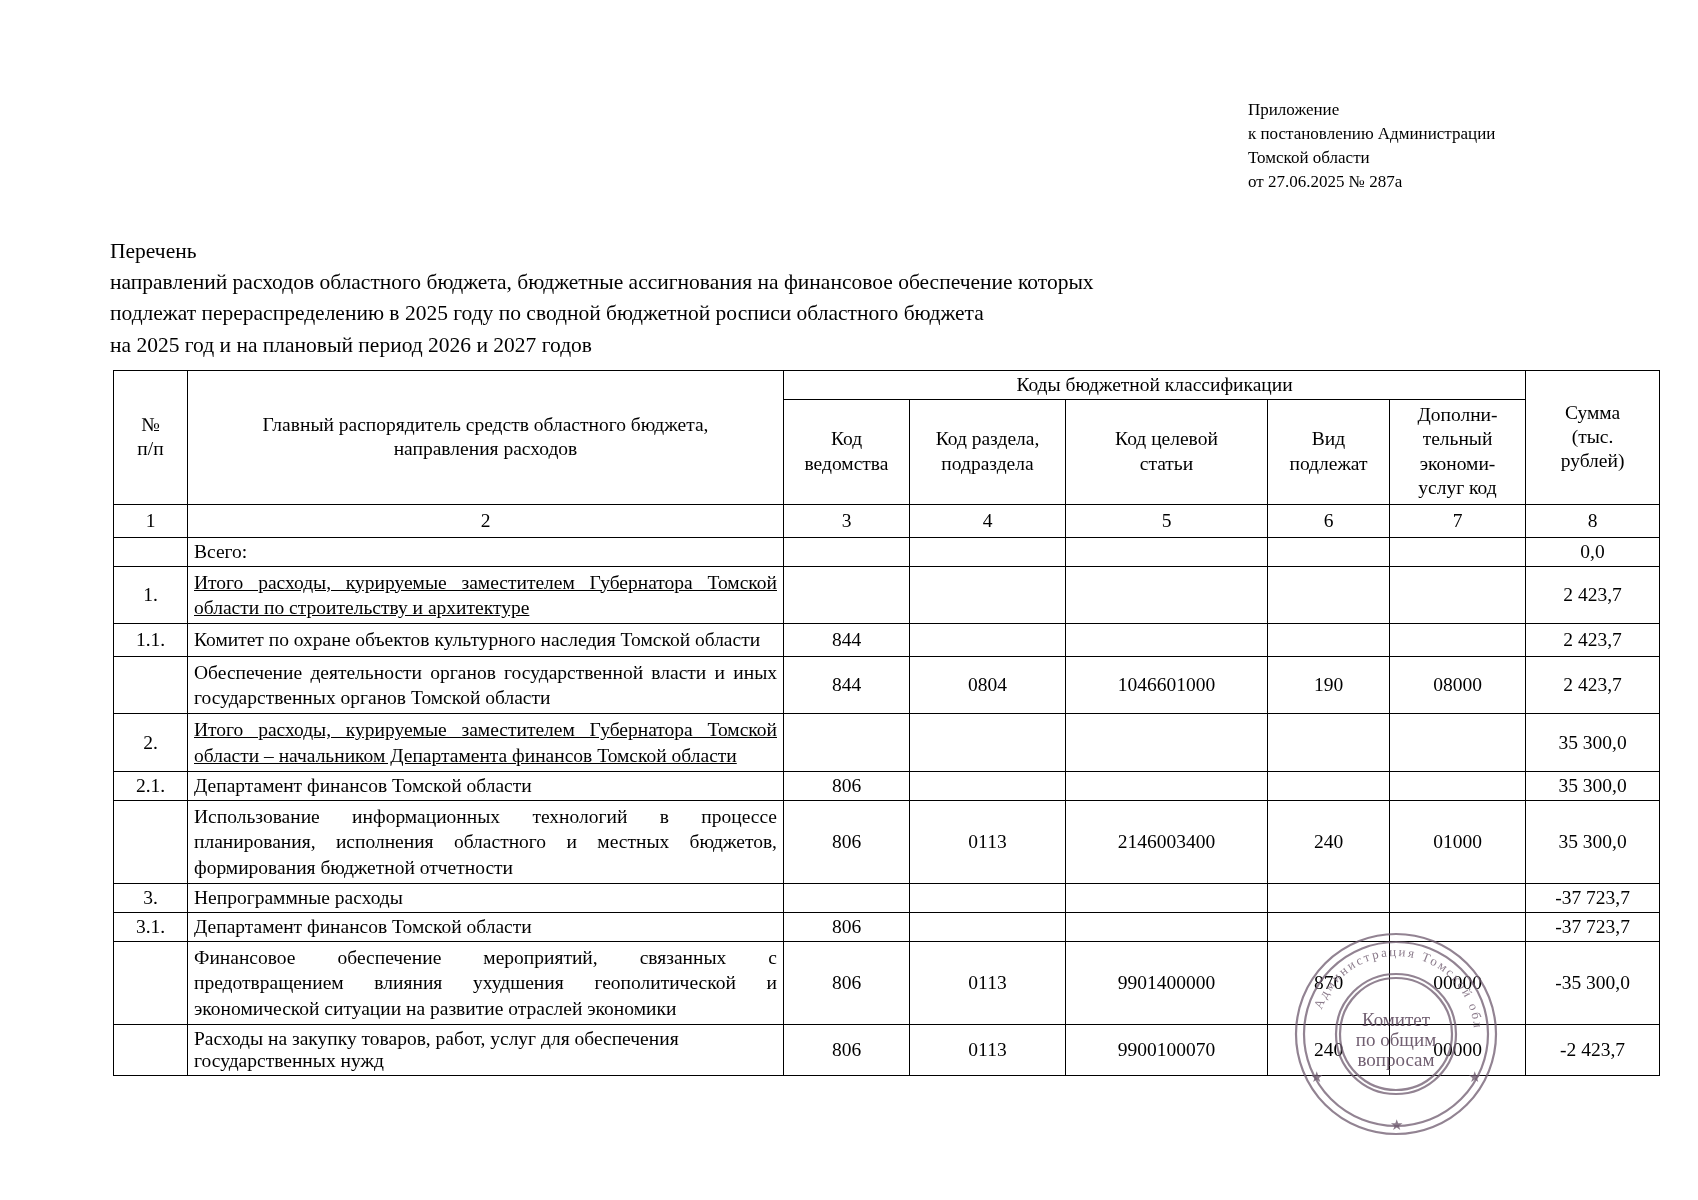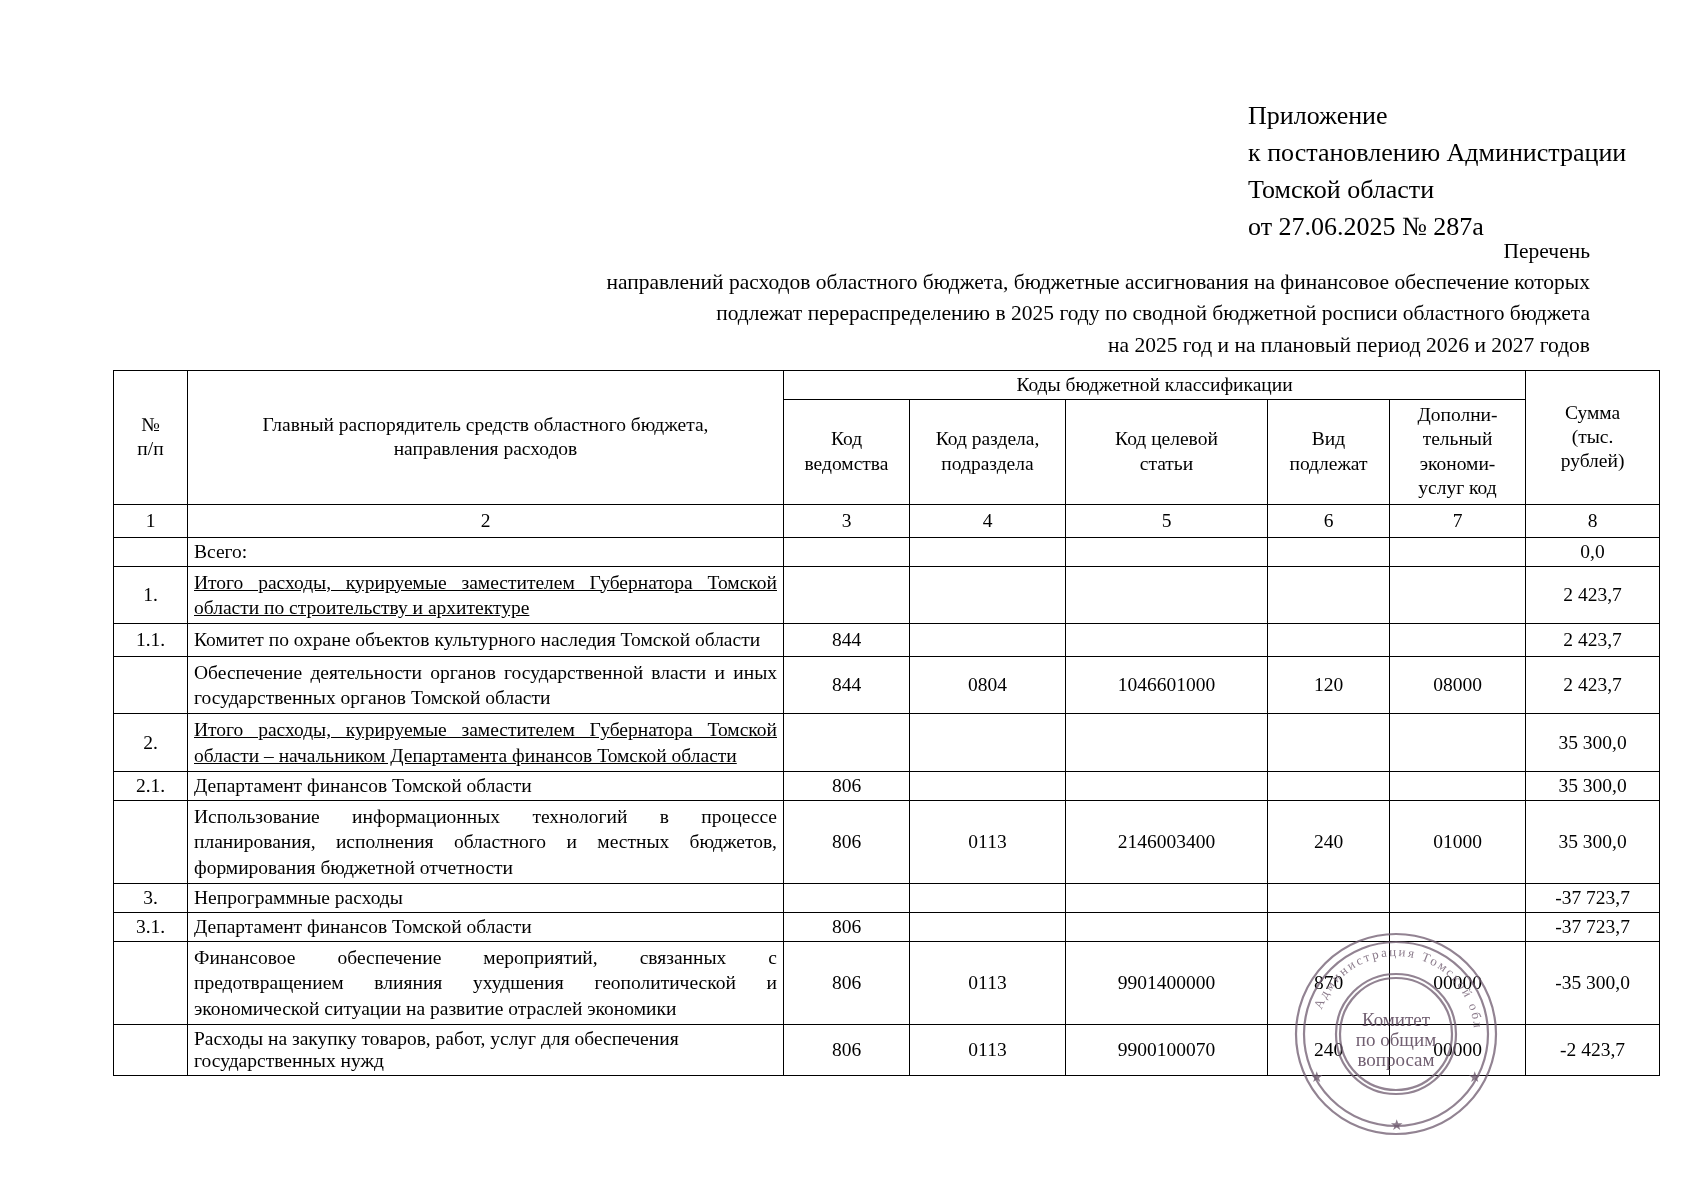--- a/index.html
+++ b/index.html
@@ -16,32 +16,32 @@
     color: #000000;
     overflow: hidden;
   }
 
   
   .doc-header {
     position: absolute;
     top: 98px;
     left: 1248px;
     width: 420px;
-    font-size: 26px;
+    font-size: 17px;
     line-height: 1.42;
   }
   .doc-header div { white-space: nowrap; }
 
   
   .title-block {
     position: absolute;
     top: 236px;
     left: 110px;
     width: 1480px;
-    text-align: right;
+    text-align: left;
     font-size: 21.5px;
     line-height: 1.45;
   }
   .title-block .t-line { display: block; }
 
   
   .table-wrap {
     position: absolute;
     top: 370px;
     left: 113px;
@@ -212,21 +212,21 @@
           <td class="cell-center"></td>
           <td class="cell-center nowrap">2 423,7</td>
         </tr>
 
         <tr>
           <td class="cell-center"></td>
           <td class="name-just last-left">Обеспечение деятельности органов государственной власти и иных государственных органов Томской области</td>
           <td class="cell-center">844</td>
           <td class="cell-center">0804</td>
           <td class="cell-center">1046601000</td>
-          <td class="cell-center">120</td>
+          <td class="cell-center">190</td>
           <td class="cell-center">08000</td>
           <td class="cell-center nowrap">2 423,7</td>
         </tr>
 
         <tr>
           <td class="cell-center">2.</td>
           <td class="jfull">Итого расходы, курируемые заместителем Губернатора Томской области – начальником Департамента финансов Томской области</td>
           <td class="cell-center"></td>
           <td class="cell-center"></td>
           <td class="cell-center"></td>

